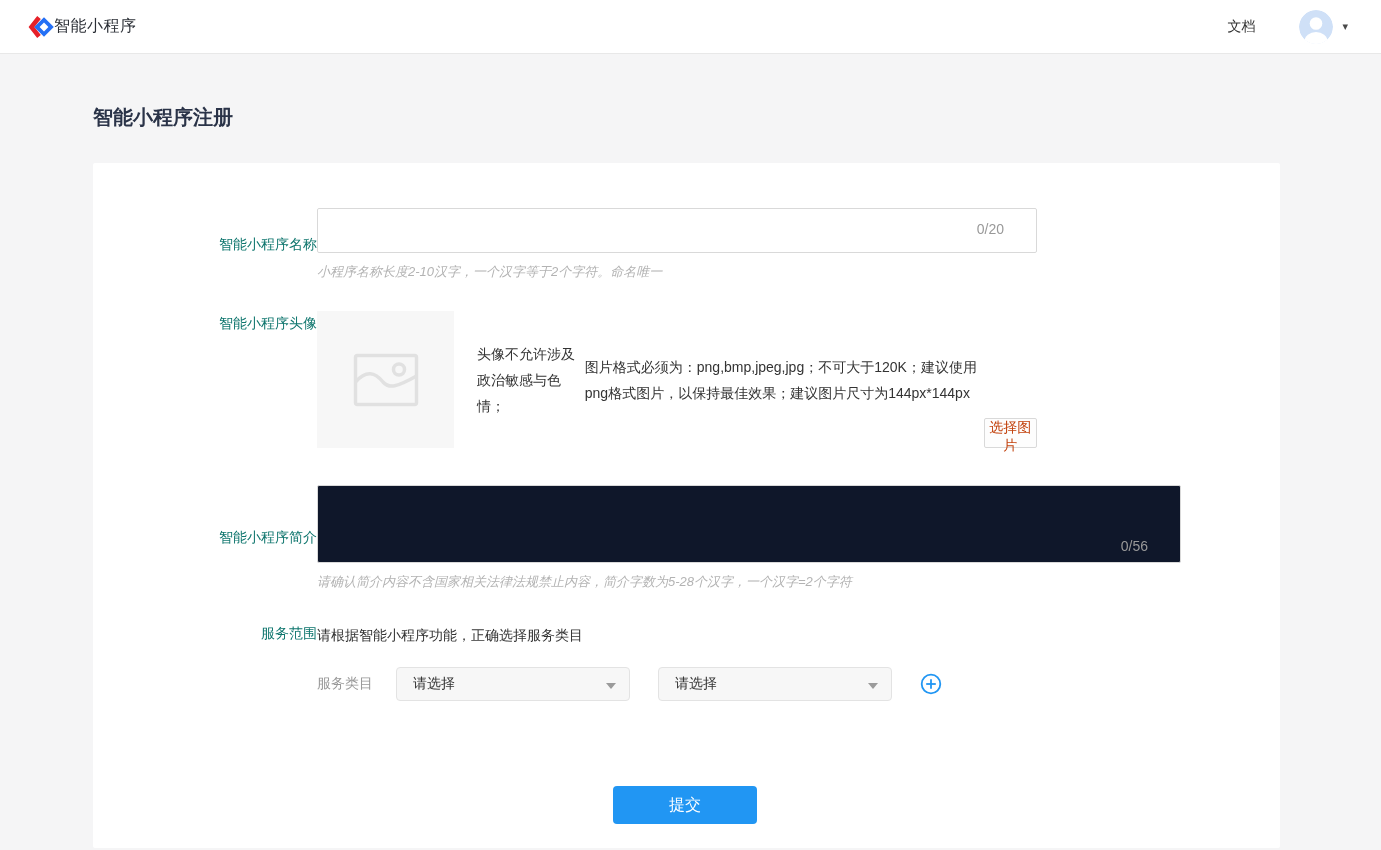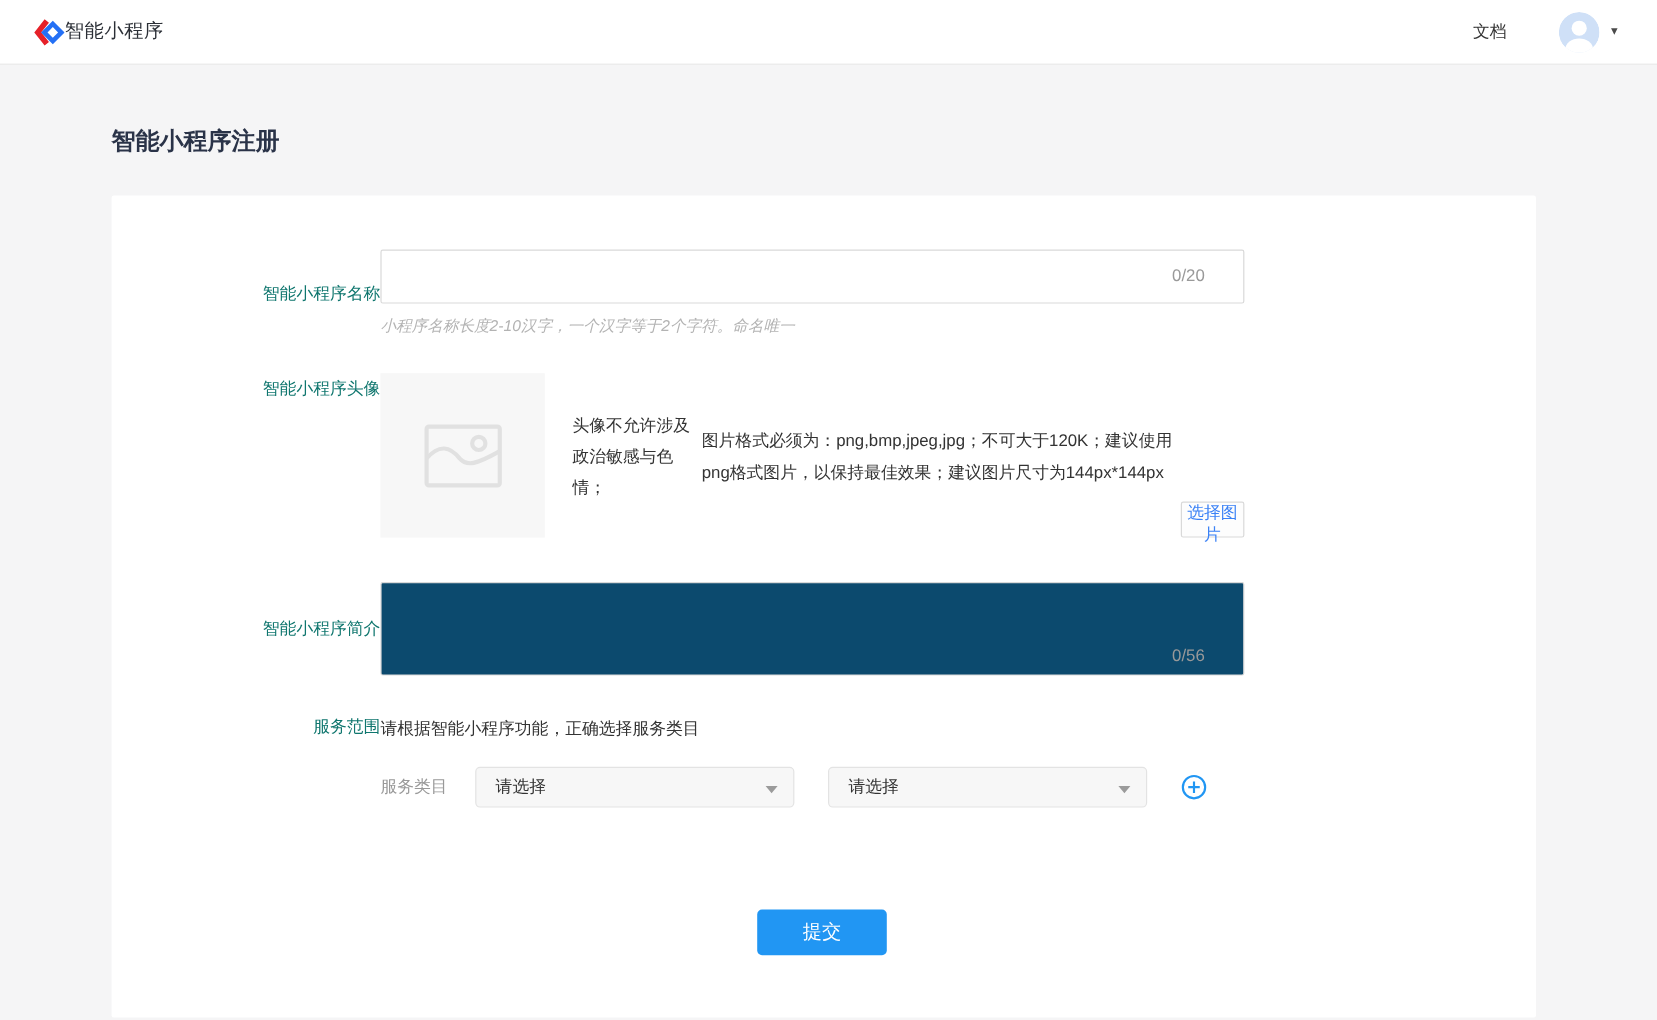--- a/index.html
+++ b/index.html
@@ -100,32 +100,32 @@
     align-items: center;
   }
   .avatar-desc { font-size: 14px; color: #333; line-height: 26px; }
   .choose-btn {
     margin-top: auto;
     width: 102px; height: 30px;
     border: 1px solid #d9d9d9;
     border-radius: 2px;
     background: #fdfdfd;
     font-size: 14px;
-    color: #3b82f6;
+    color: #c2410c;
     font-family: inherit;
     cursor: pointer;
   }
   
   .row-intro { margin-top: 37px; align-items: center; }
   .textarea-wrap {
     position: relative;
-    width: 720px; height: 78px;
+    width: 864px; height: 78px;
     border: 1px solid #d9d9d9;
     border-radius: 2px;
-    background: #0c4a6e;
+    background: #0f172a;
   }
   .textarea-wrap textarea {
     width: 100%; height: 100%;
     border: none; outline: none; resize: none;
     padding: 10px 70px 22px 14px;
     font-size: 14px;
     font-family: inherit;
     background: transparent;
   }
   .textarea-wrap .char-counter { bottom: 8px; }
@@ -133,21 +133,21 @@
   .row-scope { margin-top: 34px; }
   .scope-hint { font-size: 14px; color: #333; line-height: 20px; }
   .category-line {
     margin-top: 22px;
     display: flex;
     align-items: center;
   }
   .category-label { font-size: 14px; color: #999; margin-right: 23px; }
   .select {
     position: relative;
-    width: 266px; height: 34px;
+    width: 234px; height: 34px;
     background: #f7f7f7;
     border: 1px solid #e3e3e3;
     border-radius: 4px;
     display: flex; align-items: center;
     padding: 0 30px 0 16px;
     font-size: 14px;
     color: #333;
     cursor: pointer;
   }
   .select + .select { margin-left: 28px; }
@@ -162,21 +162,21 @@
   .add-category {
     margin-left: 28px;
     width: 22px; height: 22px;
     cursor: pointer;
     display: flex; align-items: center; justify-content: center;
     background: none; border: none; padding: 0;
   }
   
   .submit-row { margin-top: 85px; margin-left: 232px; width: 720px; text-align: center; }
   .submit-btn {
-    width: 108px; height: 38px;
+    width: 144px; height: 38px;
     background: #2196f3;
     color: #fff;
     border: none;
     border-radius: 4px;
     font-size: 16px;
     font-family: inherit;
     cursor: pointer;
   }
 </style>
 </head>
@@ -244,20 +244,21 @@
       </div>
     </div>
 
     <div class="row row-intro">
       <div class="row-label">智能小程序简介</div>
       <div class="row-control">
         <div class="textarea-wrap">
           <textarea style=""></textarea>
           <span class="char-counter">0/56</span>
         </div>
+        <div class="helper">请确认简介内容不含国家相关法律法规禁止内容，简介字数为5-28个汉字，一个汉字=2个字符</div>
       </div>
     </div>
 
     <div class="row row-scope">
       <div class="row-label">服务范围</div>
       <div class="row-control">
         <div class="scope-hint">请根据智能小程序功能，正确选择服务类目</div>
         <div class="category-line">
           <span class="category-label">服务类目</span>
           <div class="select">

